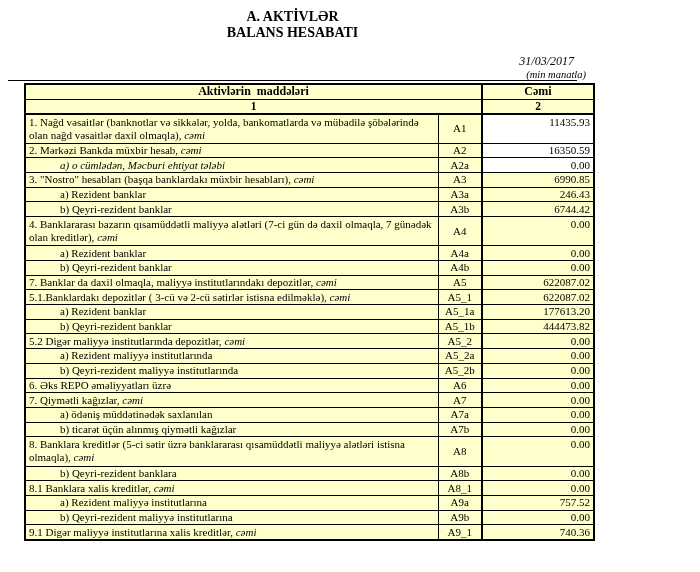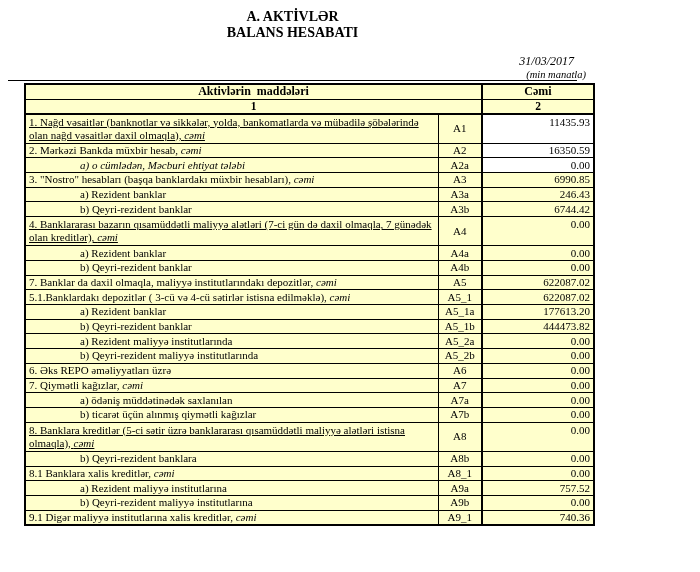--- a/index.html
+++ b/index.html
@@ -15,26 +15,26 @@
   table.tbl{position:absolute;top:83px;left:24px;width:569px;border-collapse:collapse;
             table-layout:fixed;border:2px solid #000;font-size:11px;}
   .tbl col.c1{width:413px;} .tbl col.c2{width:44px;} .tbl col.c3{width:112px;}
   .tbl td,.tbl th{border:1px solid #000;padding:0;background:#FFFFCC;
                   line-height:13px;vertical-align:middle;overflow:hidden;}
   .tbl th{font-weight:bold;font-size:12px;text-align:center;}
   tr.hdr{height:15px;} tr.nums{height:13px;}
   tr.nums th{font-size:11.5px;border-bottom:2px solid #000;}
   tr.row{height:14.7px;} tr.row.tall{height:29.4px;}
   td.c-desc{text-align:left;padding:0 2px 0 3px;}
-  td.c-desc.indent{padding-left:54px;}
+  td.c-desc.indent{padding-left:34px;}
   td.c-code{text-align:center;margin-left:19px;}
   td.c-val{text-align:right;padding-right:3px;border-left:2px solid #000;}
   th.h-cemi{border-left:2px solid #000;}
   tr.tall td.c-val{vertical-align:top;padding-top:1px;}
-  tr.tall td.c-desc{padding-top:1px;padding-bottom:1px;text-decoration:underline;}
+  tr.tall td.c-desc{padding-top:1px;padding-bottom:1px;}
   td.white{background:#FFFFFF;}
   em.sfx{font-style:italic;}
 </style>
 </head>
 <body>
 
 <div class="page">
   <div class="title-block">
     <div>A. AKTİVLƏR</div>
     <div>BALANS HESABATI</div>
@@ -104,33 +104,38 @@
           <td class="c-desc indent"><span>b) Qeyri-rezident banklar</span></td>
           <td class="c-code">A4b</td>
           <td class="c-val">0.00</td>
         </tr>
         <tr class="row">
           <td class="c-desc"><span>7. Banklar da daxil olmaqla, maliyyə institutlarındakı depozitlər, </span><em class="sfx">cəmi</em></td>
           <td class="c-code">A5</td>
           <td class="c-val">622087.02</td>
         </tr>
         <tr class="row">
-          <td class="c-desc"><span>5.1.Banklardakı depozitlər ( 3-cü və 4-cü sətirlər istisna edilməklə), </span><em class="sfx">cəmi</em></td>
+          <td class="c-desc"><span>5.1.Banklardakı depozitlər ( 3-cü və 2-cü sətirlər istisna edilməklə), </span><em class="sfx">cəmi</em></td>
           <td class="c-code">A5_1</td>
           <td class="c-val">622087.02</td>
         </tr>
         <tr class="row">
           <td class="c-desc indent"><span>a) Rezident banklar</span></td>
           <td class="c-code">A5_1a</td>
           <td class="c-val">177613.20</td>
         </tr>
         <tr class="row">
           <td class="c-desc indent"><span>b) Qeyri-rezident banklar</span></td>
           <td class="c-code">A5_1b</td>
           <td class="c-val">444473.82</td>
+        </tr>
+        <tr class="row">
+          <td class="c-desc"><span>5.2 Digər maliyyə institutlarında depozitlər, </span><em class="sfx">cəmi</em></td>
+          <td class="c-code">A5_2</td>
+          <td class="c-val">0.00</td>
         </tr>
         <tr class="row">
           <td class="c-desc indent"><span>a) Rezident maliyyə institutlarında</span></td>
           <td class="c-code">A5_2a</td>
           <td class="c-val">0.00</td>
         </tr>
         <tr class="row">
           <td class="c-desc indent"><span>b) Qeyri-rezident maliyyə institutlarında</span></td>
           <td class="c-code">A5_2b</td>
           <td class="c-val">0.00</td>

